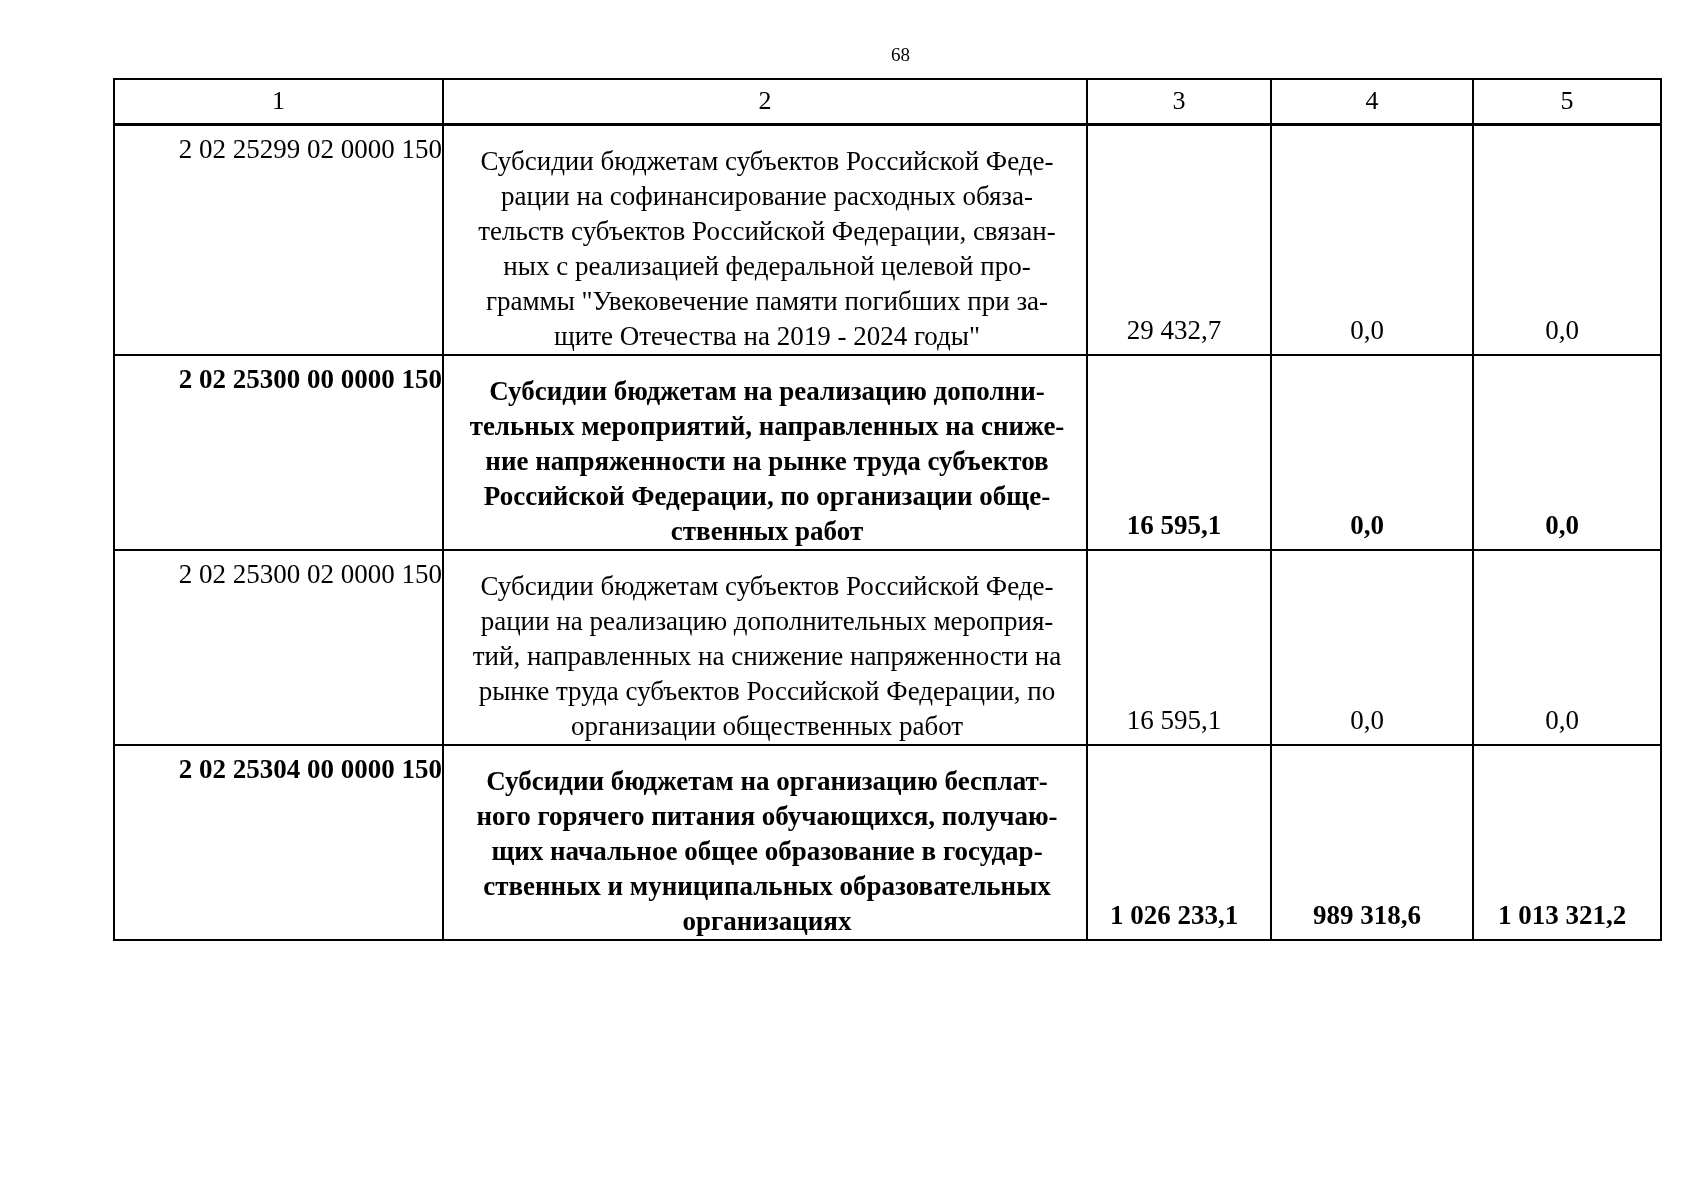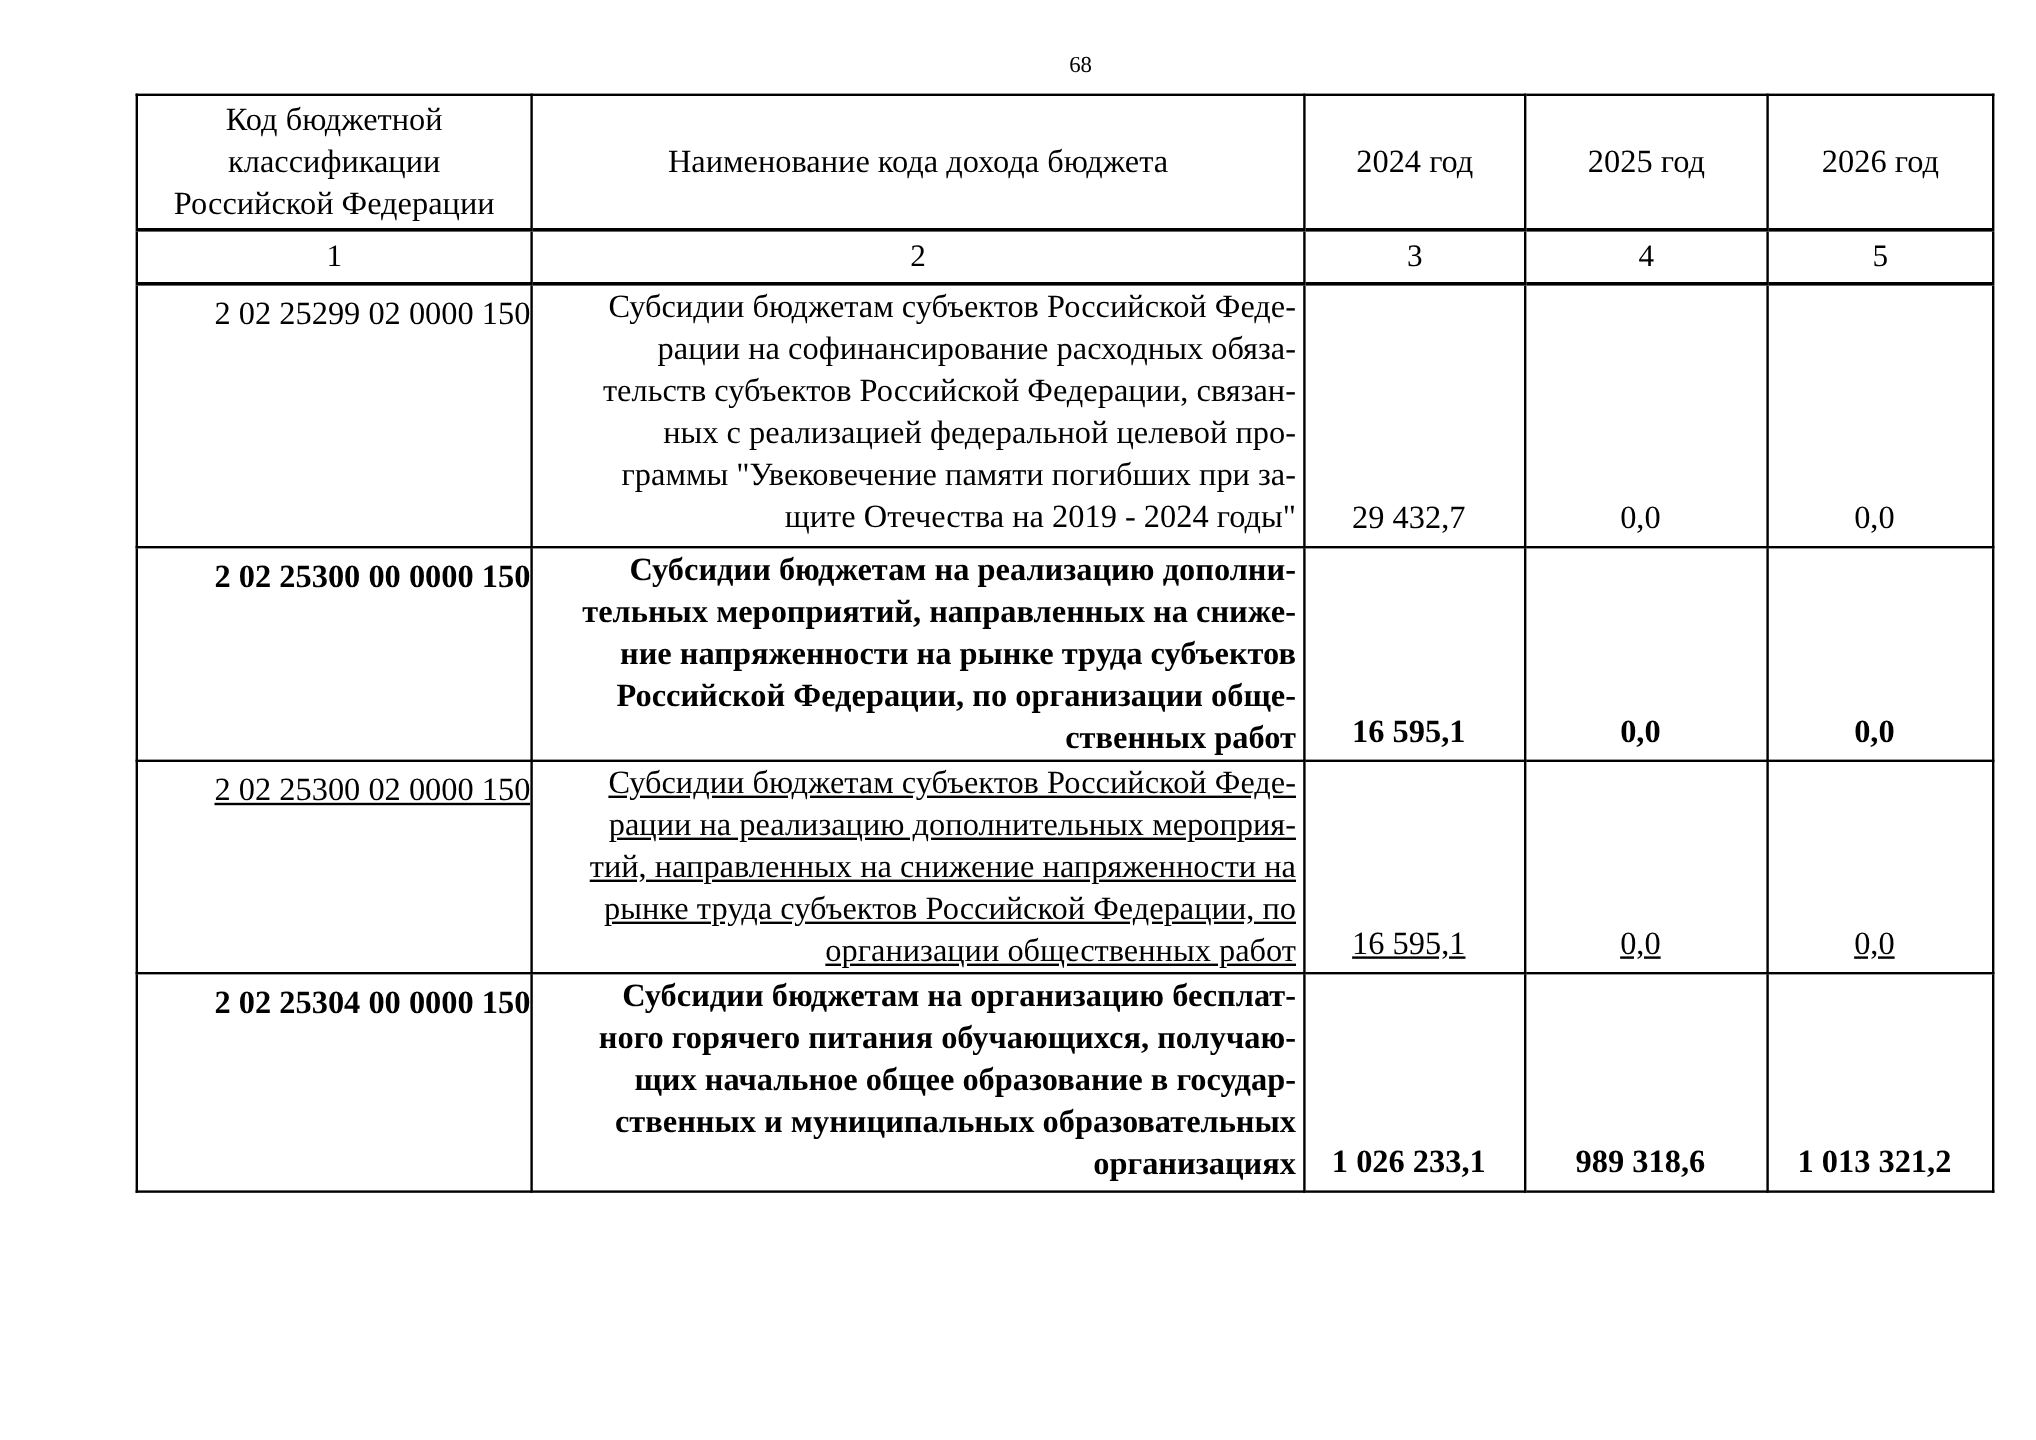--- a/index.html
+++ b/index.html
@@ -55,60 +55,51 @@
       font-size: 26px;
       line-height: 28px;
       border-bottom: 3px solid #000;
     }
     td.code {
       text-align: right;
       vertical-align: top;
       padding-top: 6px;
     }
     td.name {
-      text-align: right;
+      text-align: center;
       vertical-align: top;
-      padding: 0 6px 0 10px;
+      padding: 18px 6px 0 10px;
       white-space: pre-line;
     }
     td.val {
       text-align: center;
       vertical-align: bottom;
       padding: 0 10px 6px 0;
     }
     tr.bold td { font-weight: bold; }
     tr.r1 { height: 220px; }
     tr.r2 { height: 178px; }
-    tr.r3 { height: 164px; text-decoration: underline; }
+    tr.r3 { height: 164px; }
     tr.r4 { height: 182px; }
     tr.r5 { height: 106px; }
   </style>
 </head>
 <body>
 
 <div class="page-number">68</div>
 
 <table class="budget-table">
   <colgroup>
     <col style="width:329px">
     <col style="width:644px">
     <col style="width:184px">
     <col style="width:202px">
     <col style="width:188px">
   </colgroup>
   <tbody>
-    <tr class="head-row">
-      <td>Код бюджетной
-классификации
-Российской Федерации</td>
-      <td>Наименование кода дохода бюджета</td>
-      <td>2024 год</td>
-      <td>2025 год</td>
-      <td>2026 год</td>
-    </tr>
     <tr class="index-row">
       <td>1</td>
       <td>2</td>
       <td>3</td>
       <td>4</td>
       <td>5</td>
     </tr>
 
     <tr class="r1">
       <td class="code">2 02 25299 02 0000 150</td>

